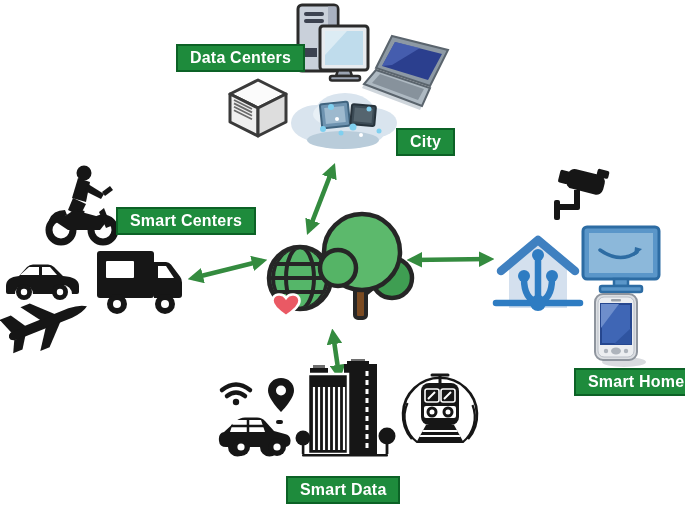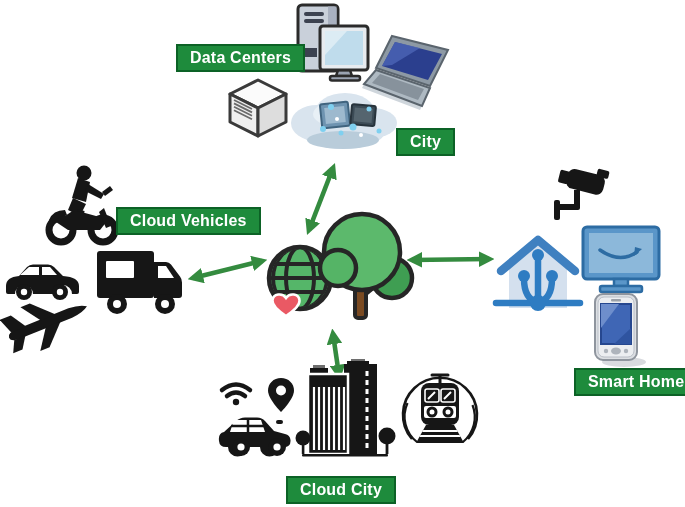--- a/index.html
+++ b/index.html
@@ -126,21 +126,21 @@
   <svg class="icon" style="left:0px;top:290px" width="96" height="64" viewBox="0 0 96 64">
     <g fill="#161616" transform="rotate(-22 48 32)">
       <path d="M6 32 q0 -5 10 -5 l56 0 q12 0.5 18 5 q-6 4.5 -18 5 l-56 0 q-10 0 -10 -5 z"></path>
       <polygon points="10,28 4,12 16,12 26,28"></polygon>
       <polygon points="42,28 28,8 38,8 58,28"></polygon>
       <polygon points="44,36 30,56 40,56 60,36"></polygon>
       <polygon points="10,36 4,48 14,48 22,36"></polygon>
     </g>
   </svg>
 
-  <div class="label" style="left:116px;top:207px">Cloud Vehicles</div>
+  <div class="label" style="left:116px;top:207px">Smart Centers</div>
 
   <svg class="icon" style="left:258px;top:205px" width="162" height="122" viewBox="0 0 162 122">
     <defs>
         <clipPath id="globeclip">
           <circle cx="42" cy="73" r="29"></circle>
         </clipPath>
       </defs>
     <g>
       <circle cx="42" cy="73" r="31" fill="#55b669" stroke="#262626" stroke-width="4.5"></circle>
       <g clip-path="url(#globeclip)" fill="none" stroke="#262626" stroke-width="4">
@@ -301,15 +301,15 @@
     <rect x="26" y="43" width="32" height="12" rx="2" fill="#fff"></rect>
     <circle cx="34" cy="49" r="4" fill="none" stroke="#161616" stroke-width="3"></circle>
     <circle cx="50" cy="49" r="4" fill="none" stroke="#161616" stroke-width="3"></circle>
     <polygon points="28,62 56,62 66,80 18,80" fill="#161616"></polygon>
     <g clip-path="url(#skirtclip)" stroke="#fff" stroke-width="2.2">
       <line x1="18" y1="68" x2="66" y2="68"></line>
       <line x1="18" y1="73" x2="66" y2="73"></line>
     </g>
   </svg>
 
-  <div class="label" style="left:286px;top:476px">Cloud City</div>
+  <div class="label" style="left:286px;top:476px">Smart Data</div>
 
 </div>
 
 </body></html>

